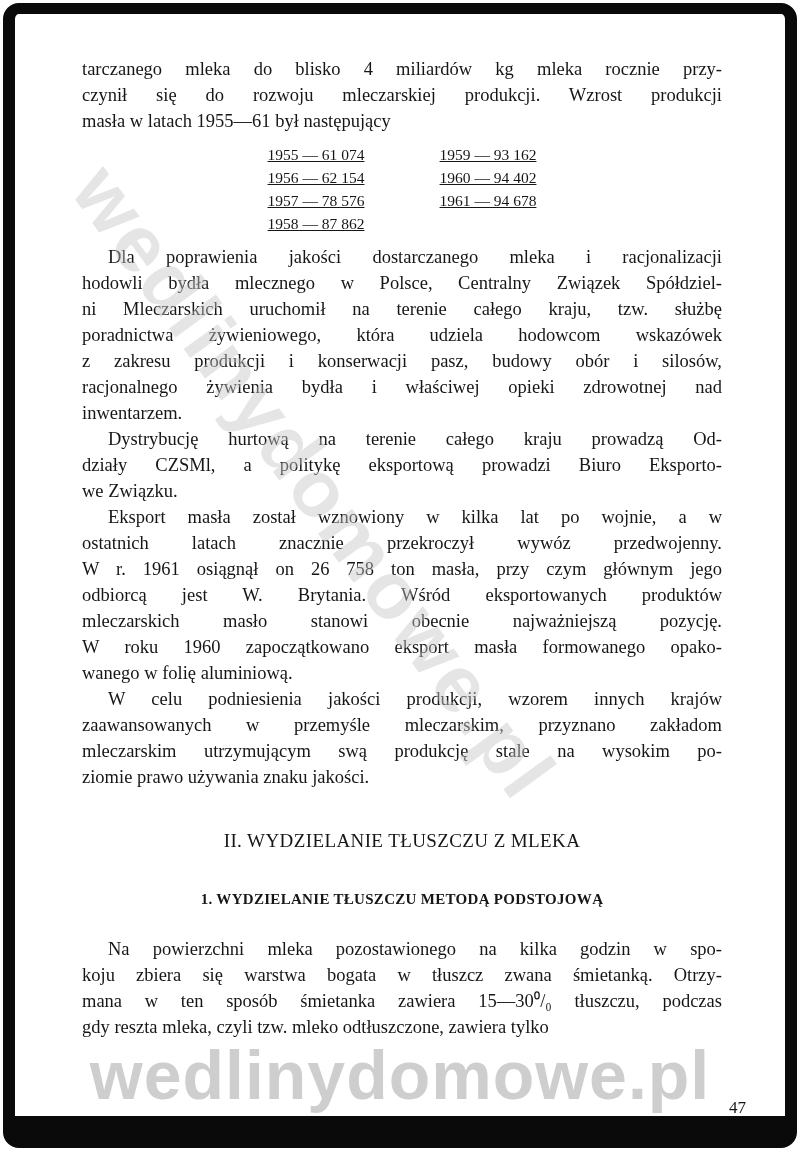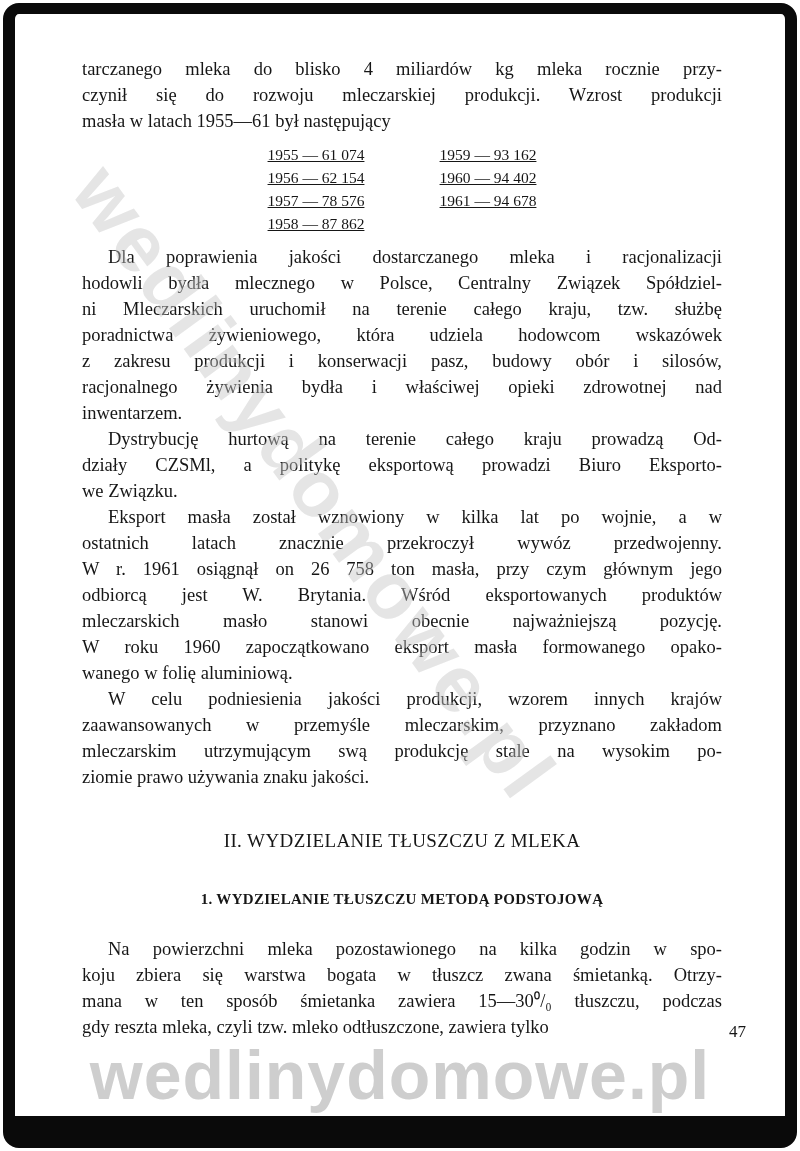--- a/index.html
+++ b/index.html
@@ -39,21 +39,21 @@
     text-align: center; font-weight: normal;
     font-size: 19px; letter-spacing: 0.4px;
     margin-top: 38px;
   }
   .subheading {
     text-align: center; font-weight: bold;
     font-size: 15px; letter-spacing: 0.3px;
     margin-top: 32px; margin-bottom: 24px;
   }
   .pagenum {
-    position: absolute; right: 54px; top: 1022px;
+    position: absolute; right: 54px; top: 1098px;
     font-size: 17px; z-index: 4;
   }
   .wm-diag {
     position: absolute; left: 128px; top: 148px;
     z-index: 3;
     font-family: "Liberation Sans", sans-serif;
     font-weight: bold;
     font-size: 80px; letter-spacing: 3px;
     color: var(--wm, #c6c6c6);
     opacity: 0.45;

